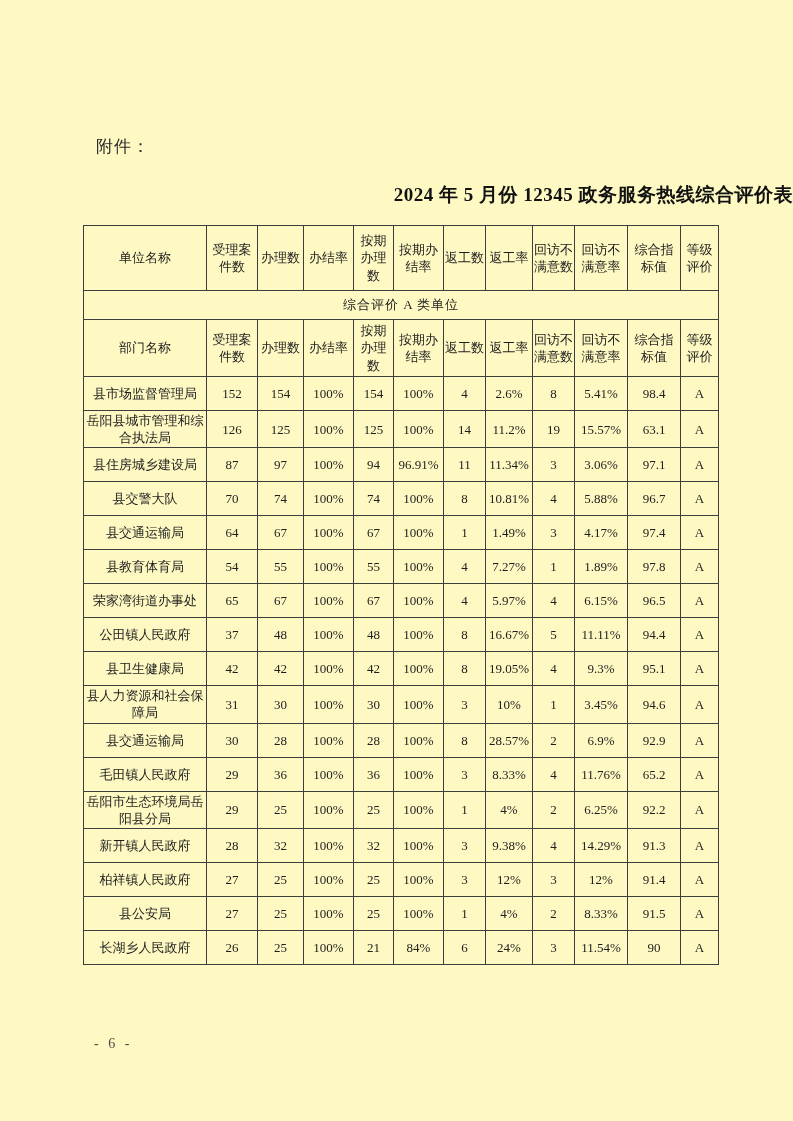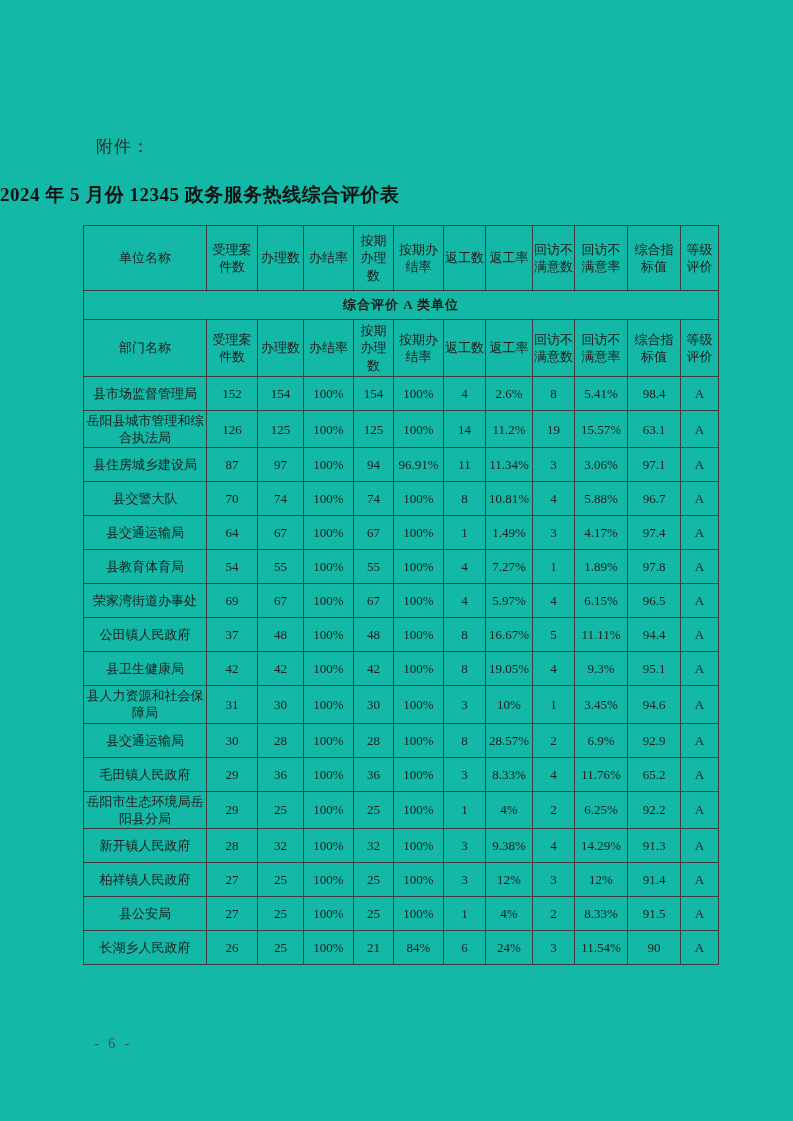--- a/index.html
+++ b/index.html
@@ -1,30 +1,30 @@
 <!DOCTYPE html>
 <html><head>
 <meta charset="utf-8">
 <style>
   html,body { margin:0; padding:0; background:#ffffff; }
   .page {
     position:relative;
     width:793px; height:1121px;
-    background:#14b8a6;
+    background:#fef9c3;
     font-family:"Liberation Serif","DejaVu Serif",serif;
     color:#1d1d1d;
     overflow:hidden;
   }
   .attachment {
     position:absolute; top:135px; left:96px;
     font-size:17px; letter-spacing:1px; color:#2a2a2a;
   }
   .doc-title {
     position:absolute; top:182px; left:0; width:100%;
-    text-align:left; font-size:19px; font-weight:bold;
+    text-align:right; font-size:19px; font-weight:bold;
     letter-spacing:0.5px; color:#111; margin:0;
   }
   table.eval {
     position:absolute; top:225px; left:83px;
     border-collapse:collapse; table-layout:fixed;
     width:635px;
   }
   .eval col.c0 { width:123px; }
   .eval col.c1 { width:51px; }
   .eval col.c2 { width:46px; }
@@ -39,21 +39,21 @@
   .eval col.c11 { width:38px; }
   .eval th, .eval td {
     border:1px solid #3e3e3e;
     text-align:center; vertical-align:middle;
     font-size:13px; font-weight:normal;
     padding:1px 1px; line-height:1.32;
     word-break:break-all;
     color:#1d1d1d;
   }
   .eval tr.hdr1 th { height:62px; }
-  .eval tr.band td { height:26px; letter-spacing:1px;font-weight:bold; }
+  .eval tr.band td { height:26px; letter-spacing:1px; }
   .eval tr.hdr2 th { height:54px; }
   .eval tbody td { height:31px; }
   .eval td.name-cell { font-size:13px; padding:1px 2px; }
   .footer-pageno {
     position:absolute; top:1036px; left:94px;
     font-size:14px; color:#4a4a4a; letter-spacing:3px;
     font-family:"Liberation Serif","DejaVu Serif",serif;
   }
 </style>
 </head>
@@ -193,21 +193,21 @@
           <td>100%</td>
           <td>4</td>
           <td>7.27%</td>
           <td>1</td>
           <td>1.89%</td>
           <td>97.8</td>
           <td>A</td>
         </tr>
         <tr>
           <td class="name-cell">荣家湾街道办事处</td>
-          <td>69</td>
+          <td>65</td>
           <td>67</td>
           <td>100%</td>
           <td>67</td>
           <td>100%</td>
           <td>4</td>
           <td>5.97%</td>
           <td>4</td>
           <td>6.15%</td>
           <td>96.5</td>
           <td>A</td>

